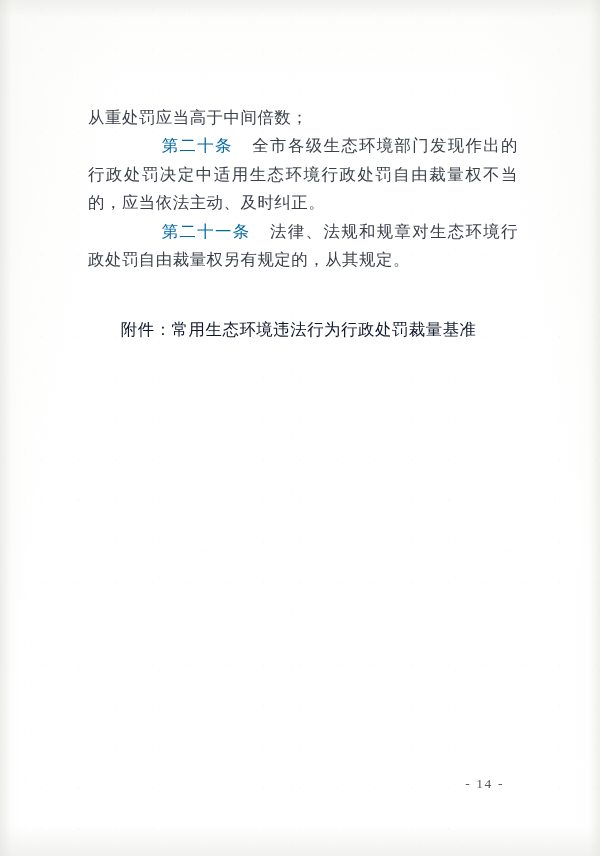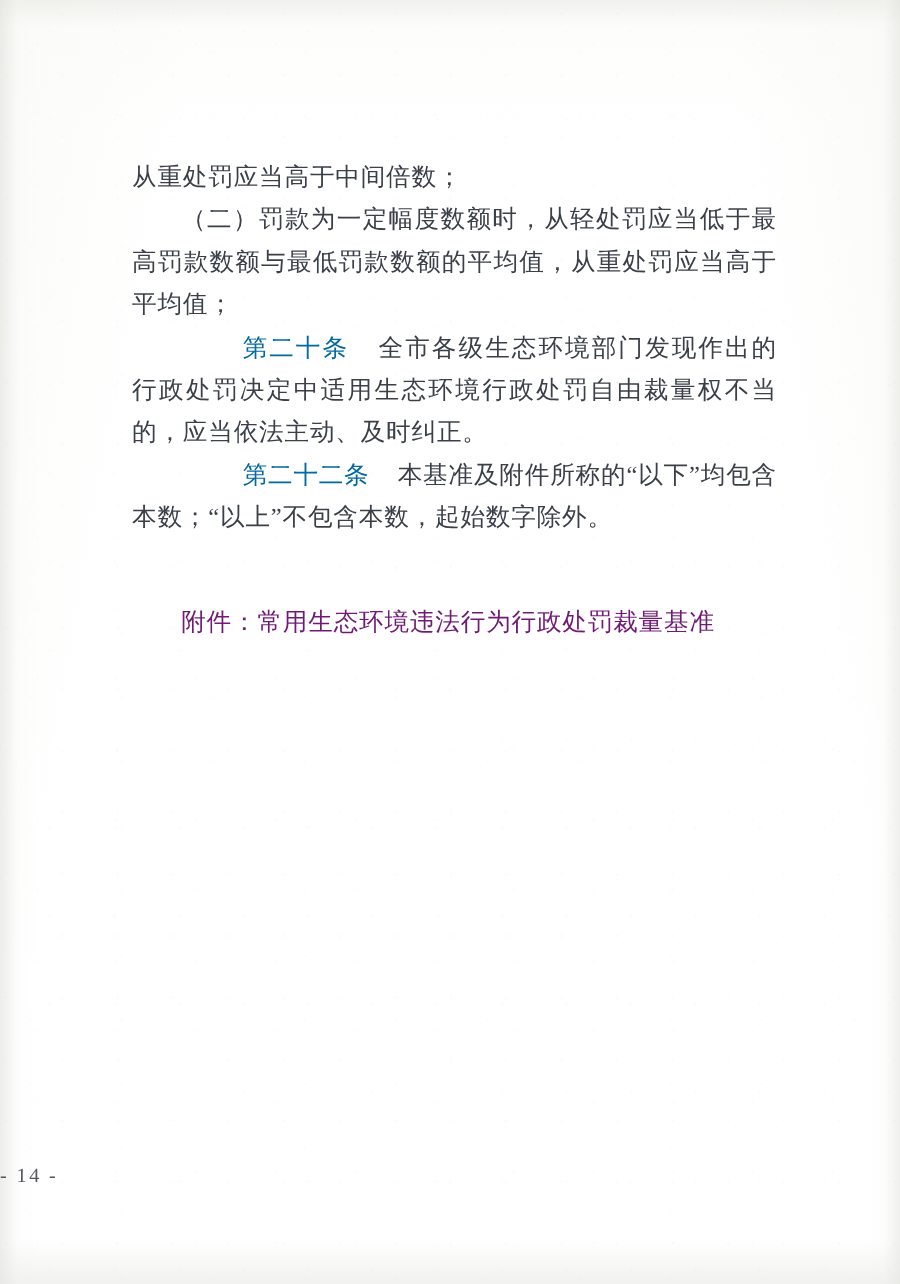--- a/index.html
+++ b/index.html
@@ -108,40 +108,40 @@
     color: #0369a1;
     margin-left: 41px;
   }
 
   .art-gap {
     display: inline-block;
     width: 1.15em;
   }
 
   .attachment {
-    font-family: Liberation Mono, monospace;
+    font-family: Liberation Serif, serif;
     font-size: 16.4px;
     line-height: 28.4px;
-    color: #701a75;
+    color: #0f172a;
     letter-spacing: 0.55px;
     margin: 0;
     text-indent: 2em;
     text-align: left;
   }
 
   .spacer-attach {
     height: 42px;
   }
 
   .page-number {
     position: absolute;
     left: 0;
     top: 776px;
     width: 504px;
-    text-align: left;
+    text-align: right;
     font-family: "Liberation Serif", "DejaVu Serif", serif;
     font-size: 13.5px;
     letter-spacing: 1.6px;
     color: #55585f;
   }
 
   
   .noise {
     position: absolute;
     inset: 0;
@@ -163,27 +163,26 @@
   <div class="paper-tint"></div>
   <div class="scan-edge-top"></div>
   <div class="scan-edge-left"></div>
   <div class="scan-edge-right"></div>
   <div class="scan-edge-bottom"></div>
 
   <div class="content">
 
     <p class="para cont">从重处罚应当高于中间倍数；</p>
 
-    <p class="para indent">（二）罚款为一定幅度数额时，从轻处罚应当低于最高罚款数额与最低罚款数额的平均值，从重处罚应当高于平均值；</p>
 
 
     <p class="para indent"><span class="art-no">第二十条</span><span class="art-gap"></span><span>全市各级生态环境部门发现作出的行政处罚决定中适用生态环境行政处罚自由裁量权不当的，应当依法主动、及时纠正。</span></p>
 
+    <p class="para indent"><span class="art-no">第二十一条</span><span class="art-gap"></span><span>法律、法规和规章对生态环境行政处罚自由裁量权另有规定的，从其规定。</span></p>
 
-    <p class="para indent"><span class="art-no">第二十二条</span><span class="art-gap"></span><span>本基准及附件所称的“以下”均包含本数；“以上”不包含本数，起始数字除外。</span></p>
 
 
     <div class="spacer-attach"></div>
 
     <p class="attachment">附件：常用生态环境违法行为行政处罚裁量基准</p>
 
   </div>
 
   <div class="page-number">- 14 -</div>
 

